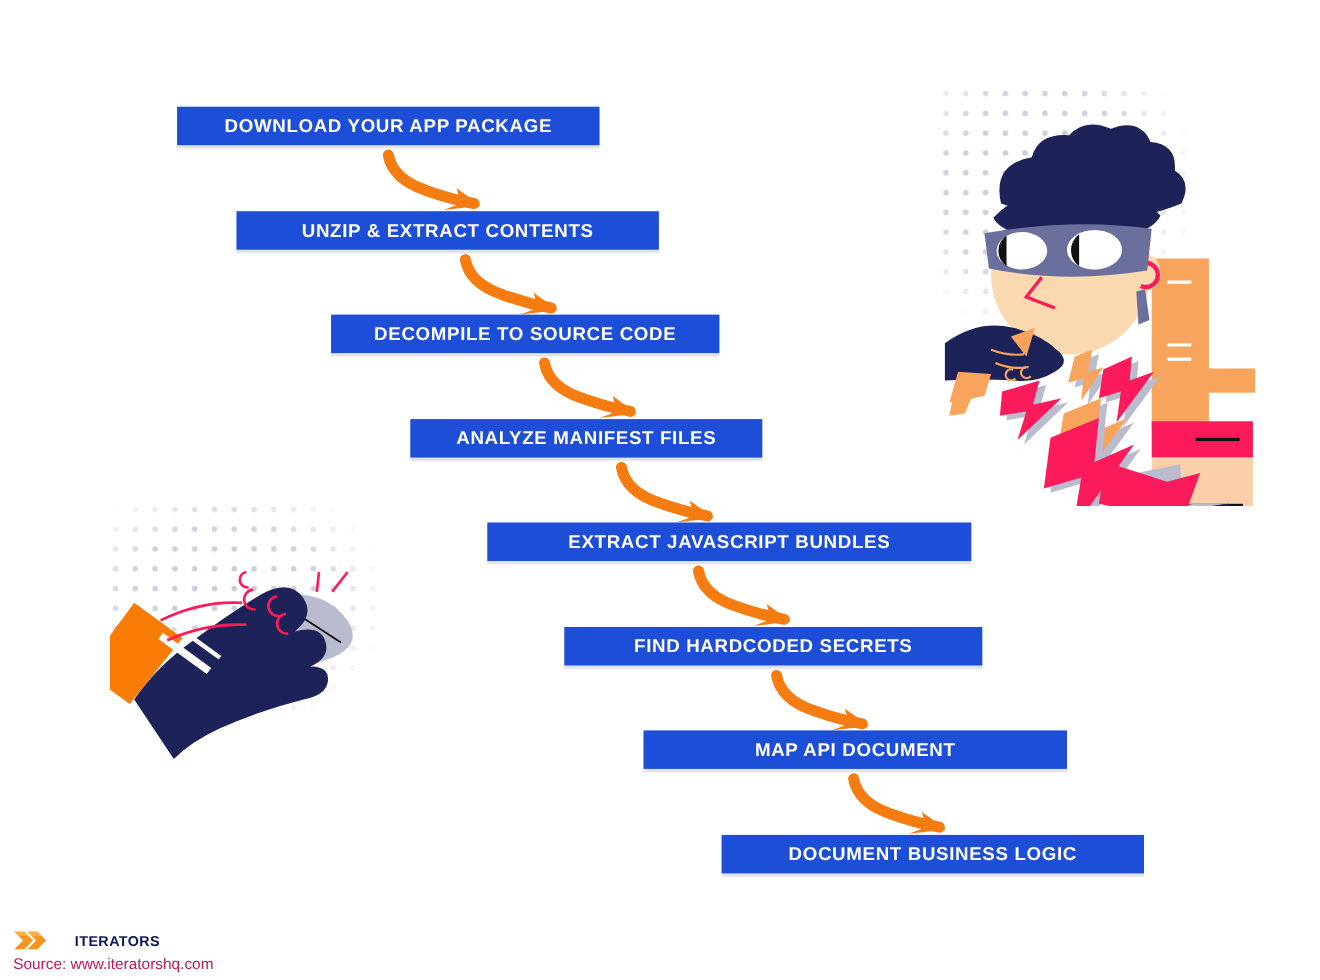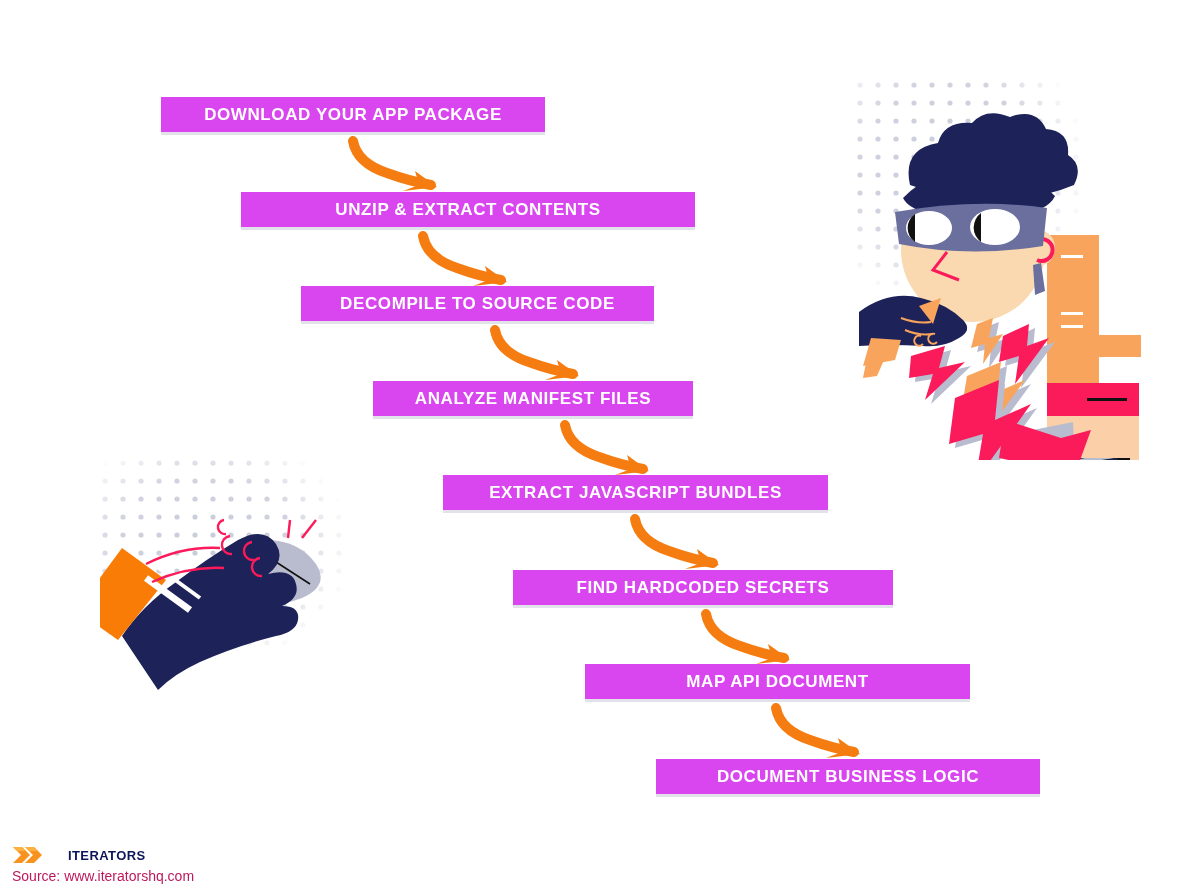--- a/index.html
+++ b/index.html
@@ -6,21 +6,21 @@
   body{
     width:1200px;height:891px;position:relative;overflow:hidden;
     background:#ffffff;
     font-family:"Liberation Sans", sans-serif;
   }
   #stage{position:absolute;left:0;top:0;width:1200px;height:891px;}
 
   
   .step{
     position:absolute;height:35px;
-    background:#d946ef;
+    background:#1d4ed8;
     display:flex;align-items:center;justify-content:center;
     box-shadow:0 3px 0 0 rgba(200,203,217,.55);
   }
   .step-label{
     color:#ffffff;
     font-family:"Liberation Sans", sans-serif;
     font-weight:bold;
     font-size:17px;
     letter-spacing:.6px;
     white-space:nowrap;
@@ -213,30 +213,30 @@
     <path d="M92 52 l-22 -16 l4 14 l-16 6 z" fill="#f57c10"></path>
   </svg>
   <svg class="arrow" style="left:768px;top:702px;" width="100" height="58" viewBox="0 0 100 58">
     <path d="M8 6 q4 22 34 32 q22 8 44 12" stroke="#f57c10" stroke-width="10" stroke-linecap="round" fill="none"></path>
     <path d="M92 52 l-22 -16 l4 14 l-16 6 z" fill="#f57c10"></path>
   </svg>
 
   <div class="step" style="left:161px;top:97px;width:384px;">
     <span class="step-label">DOWNLOAD YOUR APP PACKAGE</span>
   </div>
-  <div class="step" style="left:241px;top:192px;width:454px;">
+  <div class="step" style="left:215px;top:192px;width:384px;">
     <span class="step-label">UNZIP &amp; EXTRACT CONTENTS</span>
   </div>
   <div class="step" style="left:301px;top:286px;width:353px;">
     <span class="step-label">DECOMPILE TO SOURCE CODE</span>
   </div>
   <div class="step" style="left:373px;top:381px;width:320px;">
     <span class="step-label">ANALYZE MANIFEST FILES</span>
   </div>
-  <div class="step" style="left:443px;top:475px;width:385px;">
+  <div class="step" style="left:443px;top:475px;width:440px;">
     <span class="step-label">EXTRACT JAVASCRIPT BUNDLES</span>
   </div>
   <div class="step" style="left:513px;top:570px;width:380px;">
     <span class="step-label">FIND HARDCODED SECRETS</span>
   </div>
   <div class="step" style="left:585px;top:664px;width:385px;">
     <span class="step-label">MAP API DOCUMENT</span>
   </div>
   <div class="step" style="left:656px;top:759px;width:384px;">
     <span class="step-label">DOCUMENT BUSINESS LOGIC</span>

